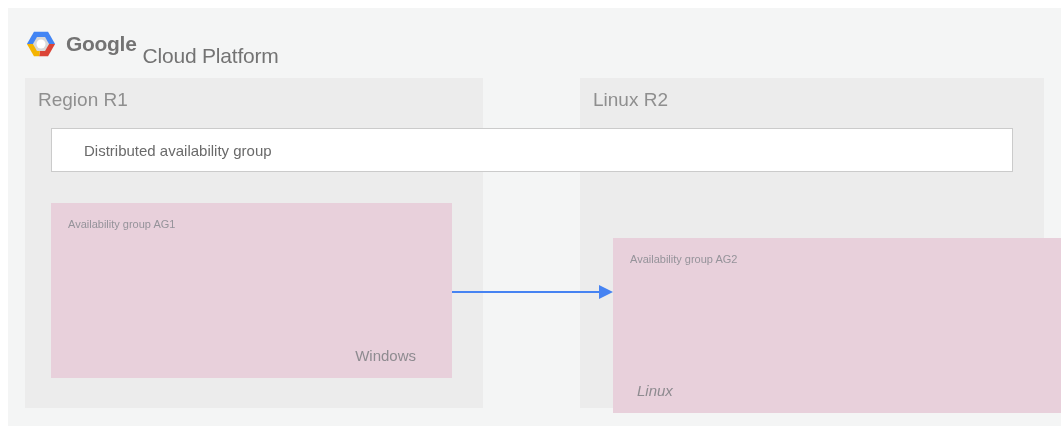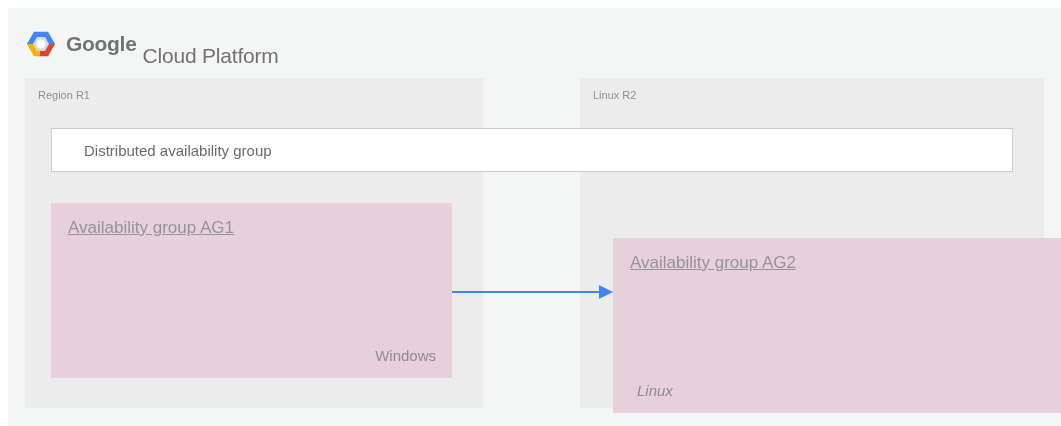--- a/index.html
+++ b/index.html
@@ -28,21 +28,21 @@
     color: var(--logo-text, #737373); letter-spacing: -0.2px; margin-top: 24px;
   }
   
   .region {
     position: absolute; top: 70px; height: 330px;
     background: var(--region-panel, #ececec);
   }
   .region-r1 { left: 17px; width: 458px; }
   .region-r2 { left: 572px; width: 464px; }
   .region-label {
-    padding: 11px 0 0 13px; font-size: 11px;
+    padding: 11px 0 0 13px; font-size: 19px;
     color: var(--label-gray, #8f8f8f);
   }
   
   .dag-box {
     position: absolute; left: 43px; top: 120px; width: 962px; height: 44px;
     background: var(--dag-box-bg, #ffffff);
     border: 1px solid var(--dag-box-border, #cbcbcb);
     display: flex; align-items: center;
   }
   .dag-box span {
@@ -50,29 +50,28 @@
     color: var(--dag-text, #6a6a6a);
   }
   
   .ag {
     position: absolute; top: 195px; height: 175px;
     background: var(--availability-group, #e8d0db);
   }
   .ag1 { left: 43px; width: 401px; }
   .ag2 { left: 605px; width: 480px; margin-top: 35px; }
   .ag-label {
-    padding: 15px 0 0 17px; font-size: 17px;
+    padding: 15px 0 0 17px; font-size: 11px;
     color: var(--ag-label, #95939a);
-    text-decoration: underline;
   }
   .os-label {
     position: absolute; bottom: 14px; font-size: 15px;
     color: var(--os-label, #8e8b90);
   }
-  .os-right { right: 16px; }
+  .os-right { right: 36px; }
   .os-left { left: 24px; font-style: italic; }
   
   .arrow {
     position: absolute; left: 444px; top: 277px; width: 161px; height: 14px;
   }
   .arrow-line {
     position: absolute; left: 0; top: 6px; width: 149px; height: 2px;
     background: var(--arrow-blue, #4683f2);
   }
   .arrow-head {

